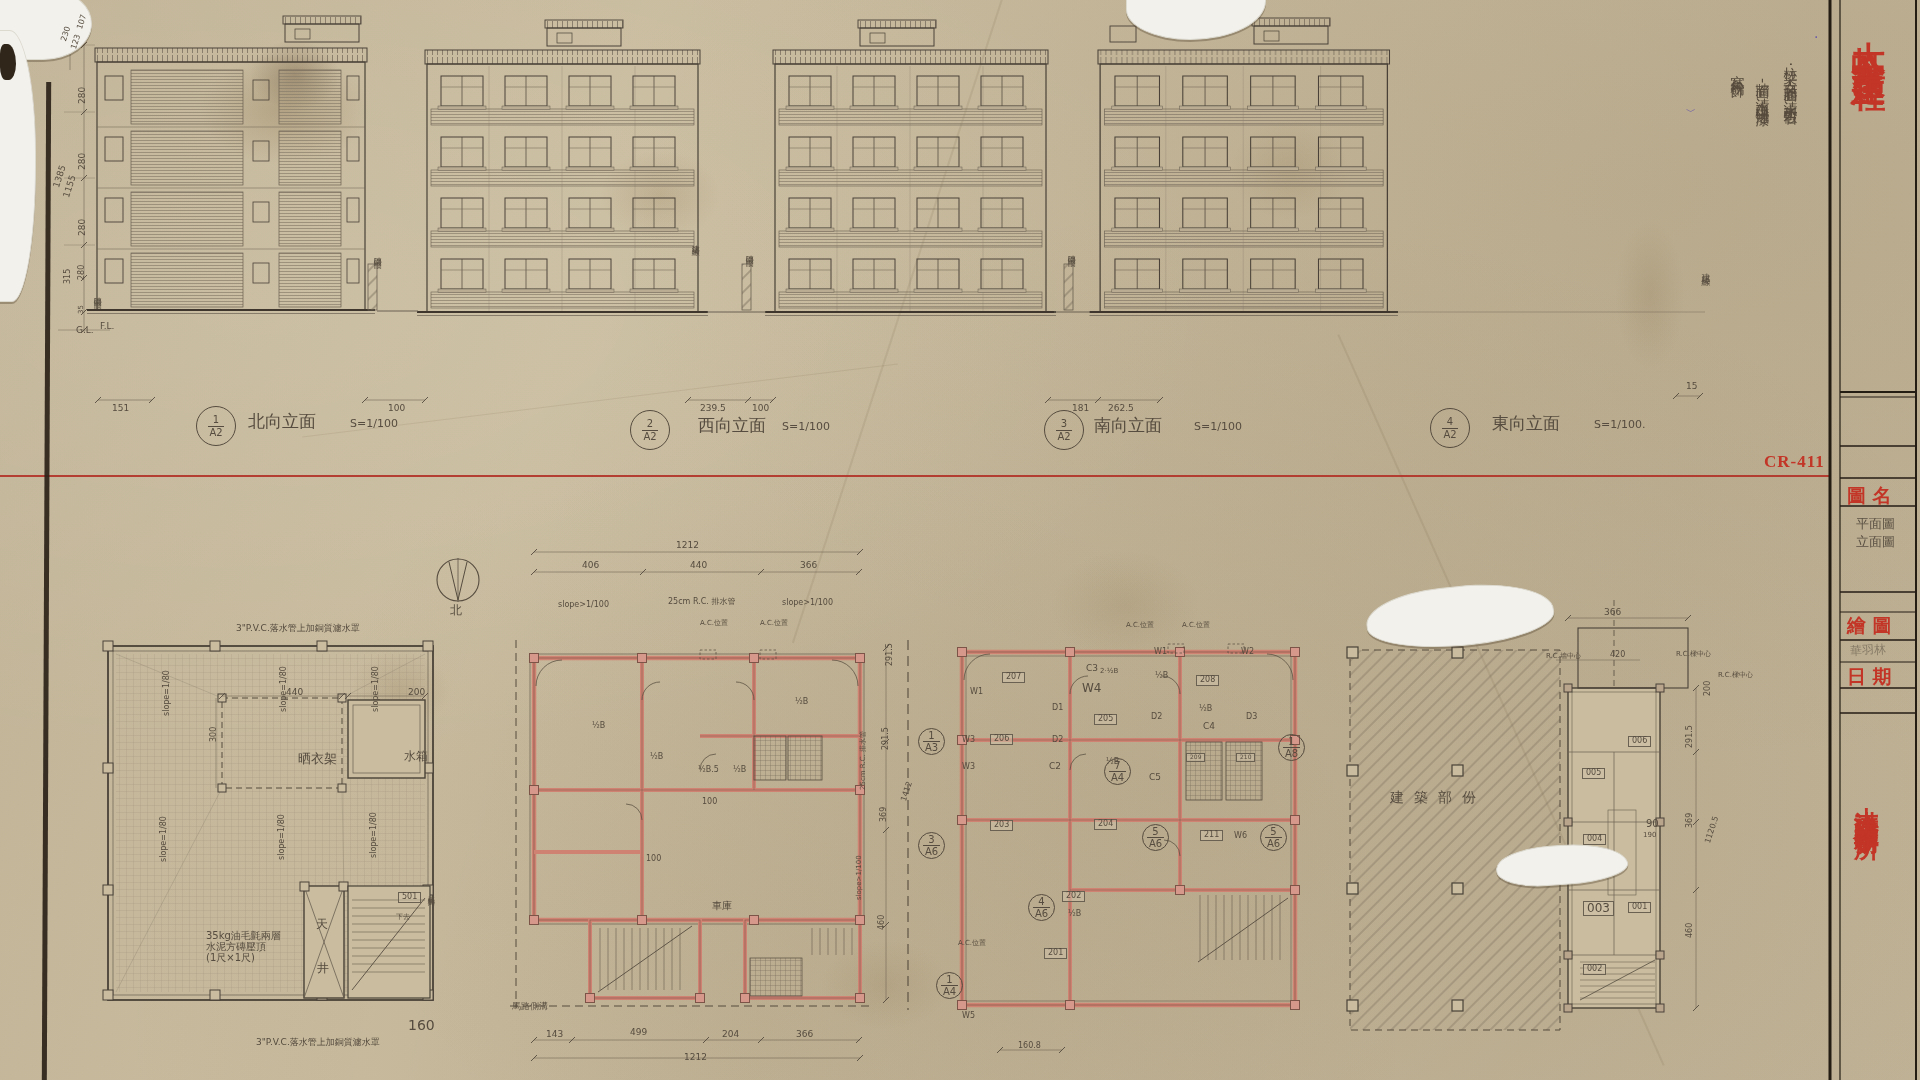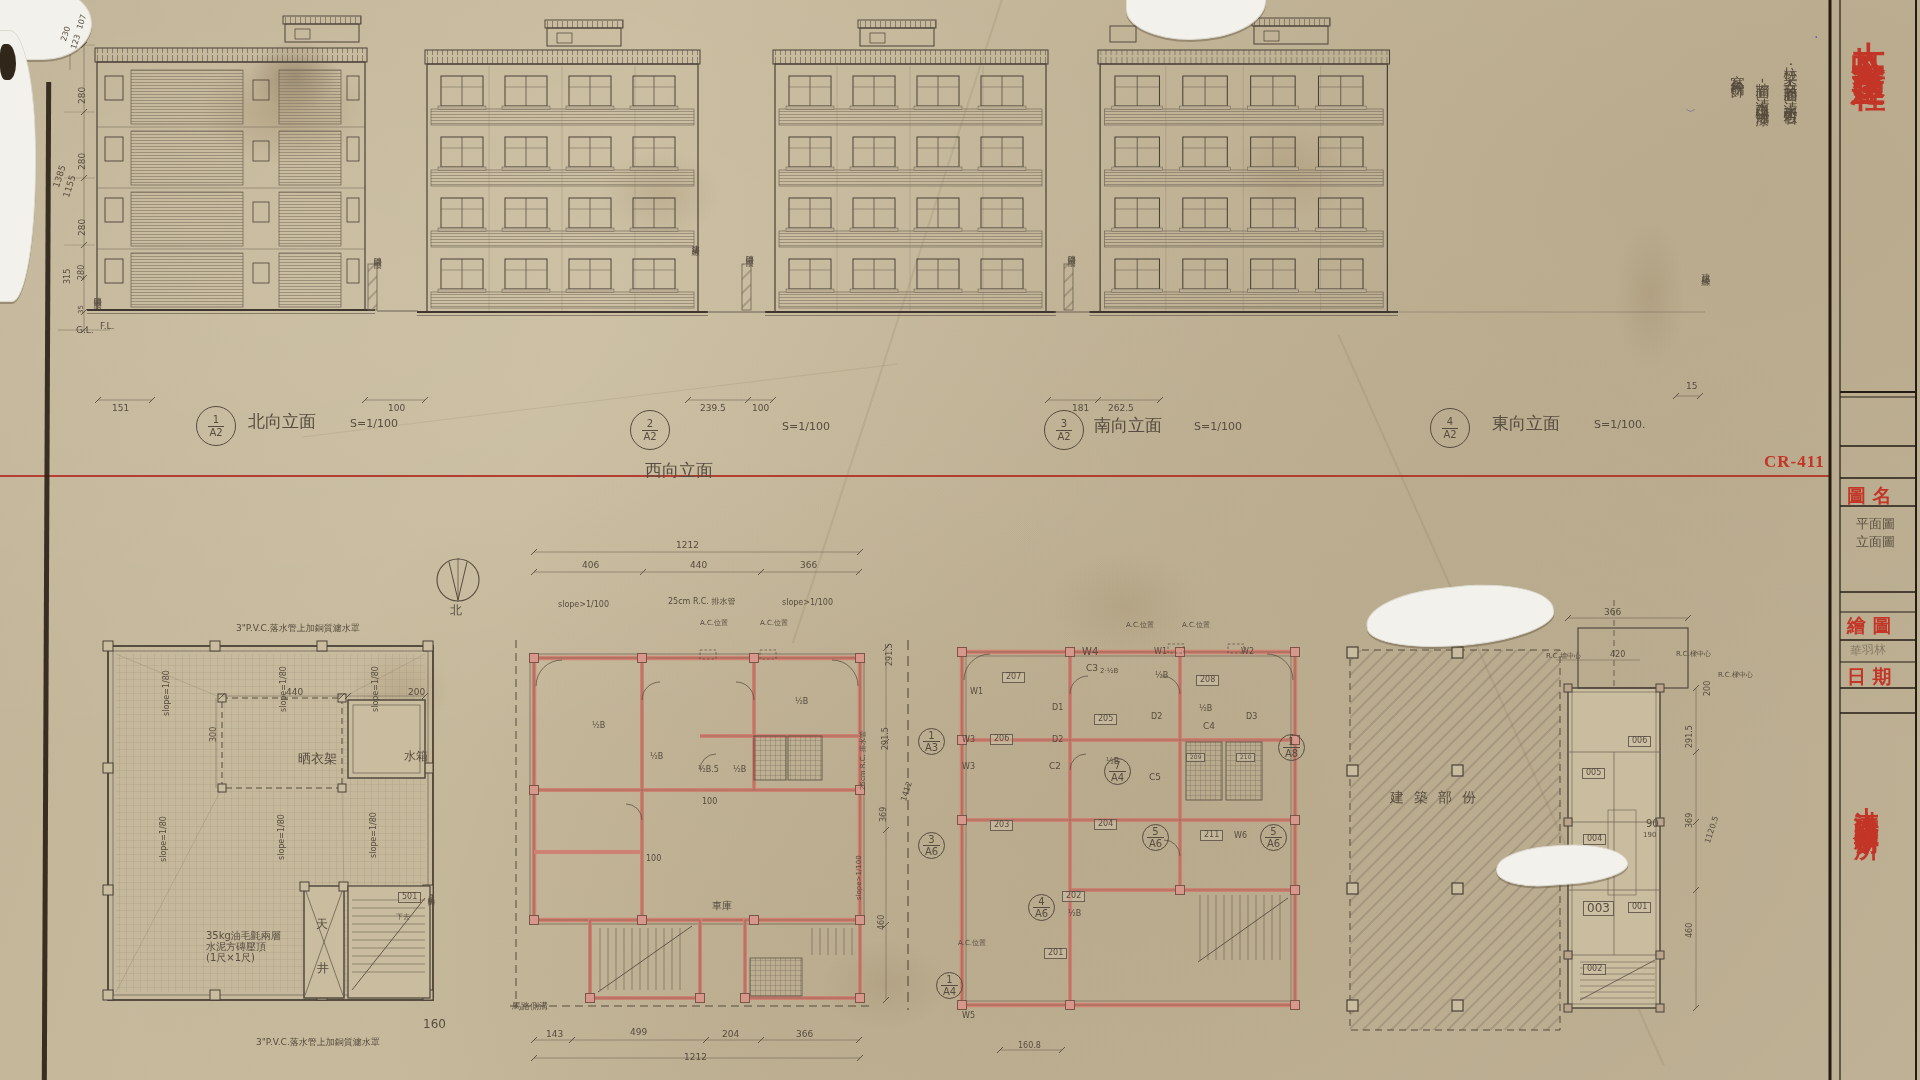--- a/index.html
+++ b/index.html
@@ -579,21 +579,21 @@
       <div class="anno frac" style="left: 196px; top: 406px; font-size: 10px; color: rgb(86, 76, 63);">
         <span class="fr-top">1</span>
         <span class="fr-bot">A2</span>
       </div>
       <div class="anno" style="left: 248px; top: 412px; font-size: 17px; color: rgb(86, 76, 63);">北向立面</div>
       <div class="anno" style="left: 350px; top: 418px; font-size: 11px; color: rgb(86, 76, 63);">S=1/100</div>
       <div class="anno frac" style="left: 630px; top: 410px; font-size: 10px; color: rgb(86, 76, 63);">
         <span class="fr-top">2</span>
         <span class="fr-bot">A2</span>
       </div>
-      <div class="anno" style="left: 645px; top: 416px; font-size: 17px; color: rgb(86, 76, 63); margin-top: 45px;">西向立面</div>
+      <div class="anno" style="left: 698px; top: 416px; font-size: 17px; color: rgb(86, 76, 63);">西向立面</div>
       <div class="anno" style="left: 782px; top: 421px; font-size: 11px; color: rgb(86, 76, 63);">S=1/100</div>
       <div class="anno frac" style="left: 1044px; top: 410px; font-size: 10px; color: rgb(86, 76, 63);">
         <span class="fr-top">3</span>
         <span class="fr-bot">A2</span>
       </div>
       <div class="anno" style="left: 1094px; top: 416px; font-size: 17px; color: rgb(86, 76, 63);">南向立面</div>
       <div class="anno" style="left: 1194px; top: 421px; font-size: 11px; color: rgb(86, 76, 63);">S=1/100</div>
       <div class="anno frac" style="left: 1430px; top: 408px; font-size: 10px; color: rgb(86, 76, 63);">
         <span class="fr-top">4</span>
         <span class="fr-bot">A2</span>
@@ -615,21 +615,21 @@
       <div class="anno" style="left: 408px; top: 688px; font-size: 9px; color: rgb(86, 76, 63);">200</div>
       <div class="anno" style="left: 210px; top: 742px; font-size: 8px; color: rgb(86, 76, 63); transform: rotate(-90deg);">300</div>
       <div class="anno ml" style="left: 206px; top: 930px; font-size: 10px; color: rgb(86, 76, 63);">35kg油毛氈兩層
 水泥方磚壓頂
 (1尺×1尺)</div>
       <div class="anno" style="left: 316px; top: 918px; font-size: 12px; color: rgb(86, 76, 63);">天</div>
       <div class="anno" style="left: 317px; top: 962px; font-size: 12px; color: rgb(86, 76, 63);">井</div>
       <div class="anno box" style="left: 398px; top: 892px; font-size: 8px; color: rgb(86, 76, 63);">501</div>
       <div class="anno vert" style="left: 426px; top: 890px; font-size: 7px; color: rgb(86, 76, 63);">樓梯間</div>
       <div class="anno" style="left: 396px; top: 914px; font-size: 7px; color: rgb(86, 76, 63);">下去</div>
-      <div class="anno" style="left: 408px; top: 1018px; font-size: 12px; color: rgb(86, 76, 63); margin-left: 15px;">160</div>
+      <div class="anno" style="left: 408px; top: 1018px; font-size: 14px; color: rgb(86, 76, 63);">160</div>
       <div class="anno" style="left: 676px; top: 541px; font-size: 9px; color: rgb(86, 76, 63);">1212</div>
       <div class="anno" style="left: 582px; top: 561px; font-size: 9px; color: rgb(86, 76, 63);">406</div>
       <div class="anno" style="left: 690px; top: 561px; font-size: 9px; color: rgb(86, 76, 63);">440</div>
       <div class="anno" style="left: 800px; top: 561px; font-size: 9px; color: rgb(86, 76, 63);">366</div>
       <div class="anno" style="left: 558px; top: 601px; font-size: 8px; color: rgb(86, 76, 63);">slope&gt;1/100</div>
       <div class="anno" style="left: 668px; top: 598px; font-size: 8px; color: rgb(86, 76, 63);">25cm R.C. 排水管</div>
       <div class="anno" style="left: 782px; top: 599px; font-size: 8px; color: rgb(86, 76, 63);">slope&gt;1/100</div>
       <div class="anno" style="left: 700px; top: 620px; font-size: 7px; color: rgb(86, 76, 63);">A.C.位置</div>
       <div class="anno" style="left: 760px; top: 620px; font-size: 7px; color: rgb(86, 76, 63);">A.C.位置</div>
       <div class="anno" style="left: 592px; top: 722px; font-size: 8px; color: rgb(86, 76, 63);">½B</div>
@@ -660,21 +660,21 @@
       <div class="anno box" style="left: 1094px; top: 819px; font-size: 8px; color: rgb(86, 76, 63);">204</div>
       <div class="anno box" style="left: 1200px; top: 830px; font-size: 8px; color: rgb(86, 76, 63);">211</div>
       <div class="anno box" style="left: 990px; top: 820px; font-size: 8px; color: rgb(86, 76, 63);">203</div>
       <div class="anno box" style="left: 1062px; top: 891px; font-size: 8px; color: rgb(86, 76, 63);">202</div>
       <div class="anno box" style="left: 1044px; top: 948px; font-size: 8px; color: rgb(86, 76, 63);">201</div>
       <div class="anno box" style="left: 1186px; top: 753px; font-size: 6px; color: rgb(86, 76, 63);">209</div>
       <div class="anno box" style="left: 1236px; top: 753px; font-size: 6px; color: rgb(86, 76, 63);">210</div>
       <div class="anno" style="left: 970px; top: 688px; font-size: 8px; color: rgb(86, 76, 63);">W1</div>
       <div class="anno" style="left: 962px; top: 736px; font-size: 8px; color: rgb(86, 76, 63);">W3</div>
       <div class="anno" style="left: 962px; top: 763px; font-size: 8px; color: rgb(86, 76, 63);">W3</div>
-      <div class="anno" style="left: 1082px; top: 646px; font-size: 10px; color: rgb(86, 76, 63);">W4</div>
+      <div class="anno" style="left: 1082px; top: 682px; font-size: 12px; color: rgb(86, 76, 63);">W4</div>
       <div class="anno" style="left: 1154px; top: 648px; font-size: 8px; color: rgb(86, 76, 63);">W1</div>
       <div class="anno" style="left: 1241px; top: 648px; font-size: 8px; color: rgb(86, 76, 63);">W2</div>
       <div class="anno" style="left: 1234px; top: 832px; font-size: 8px; color: rgb(86, 76, 63);">W6</div>
       <div class="anno" style="left: 962px; top: 1012px; font-size: 8px; color: rgb(86, 76, 63);">W5</div>
       <div class="anno" style="left: 1052px; top: 704px; font-size: 8px; color: rgb(86, 76, 63);">D1</div>
       <div class="anno" style="left: 1052px; top: 736px; font-size: 8px; color: rgb(86, 76, 63);">D2</div>
       <div class="anno" style="left: 1151px; top: 713px; font-size: 8px; color: rgb(86, 76, 63);">D2</div>
       <div class="anno" style="left: 1246px; top: 713px; font-size: 8px; color: rgb(86, 76, 63);">D3</div>
       <div class="anno" style="left: 1086px; top: 664px; font-size: 9px; color: rgb(86, 76, 63);">C3</div>
       <div class="anno" style="left: 1049px; top: 762px; font-size: 9px; color: rgb(86, 76, 63);">C2</div>

